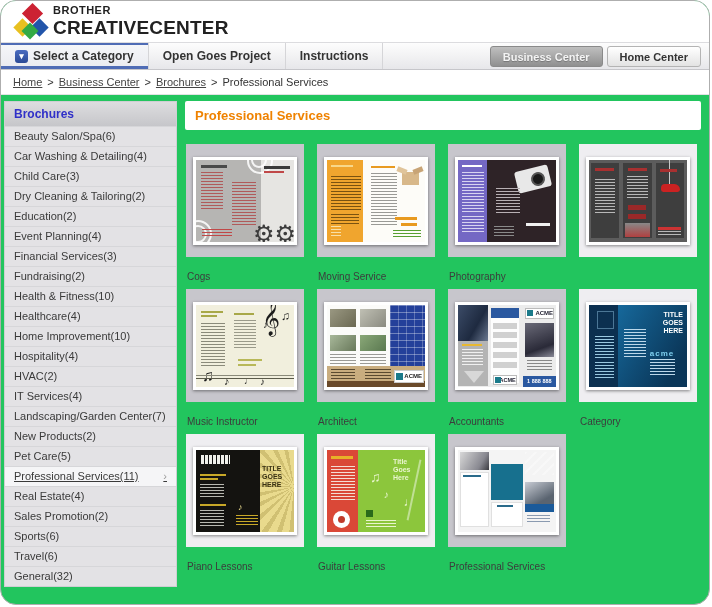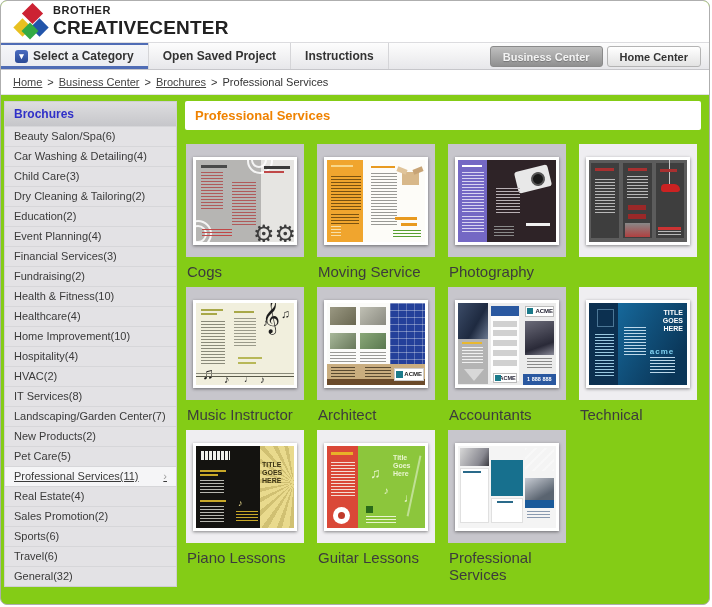--- a/index.html
+++ b/index.html
@@ -1,18 +1,18 @@
 <!DOCTYPE html>
 <html><head>
 <meta charset="utf-8">
 <style>
   html,body{margin:0;padding:0;background:#fff;}
   *{box-sizing:border-box;}
-  .page{width:710px;height:605px;border:1px solid #aeaeae;border-radius:7px;overflow:hidden;
-        background:#84cc16;font-family:"Liberation Sans",sans-serif;position:relative;}
+  .page{width:710px;height:605px;border:1px solid #aeaeae;border-radius:16px;overflow:hidden;
+        background:#22c55e;font-family:"Liberation Sans",sans-serif;position:relative;}
   
   .hdr{height:41px;background:#fff;position:relative;}
   .logo{position:absolute;left:13px;top:3px;width:34px;height:36px;}
   .d{position:absolute;width:13px;height:13px;transform:rotate(45deg);}
   .d-red{background:#cc2233;left:11px;top:2px;width:15px;height:15px;}
   .d-yel{background:#e8c020;left:2px;top:17px;}
   .d-blu{background:#2255aa;left:19px;top:17px;}
   .d-grn{background:#33aa44;left:10px;top:21px;width:12px;height:12px;}
   .brand{position:absolute;left:52px;top:4px;line-height:1;}
   .brand .b1{font-size:11px;font-weight:bold;color:#222;letter-spacing:.5px;}
@@ -43,21 +43,21 @@
   .cat.sel{background:#f5f5f7;text-decoration:underline;}
   .cat .chev{color:#999;font-size:11px;}
   .main{flex:1;margin:0 4px 0 8px;}
   .ptitle{background:#fff;border-radius:2px;padding:7px 10px;font-size:13px;font-weight:bold;color:#ef8200;}
   .grid{display:grid;grid-template-columns:repeat(4,118px);column-gap:13px;row-gap:5px;margin:14px 0 0 1px;}
   .card{cursor:pointer;}
   .thumb{width:118px;height:113px;background:#c7c6cc;display:flex;align-items:center;justify-content:center;}
   .thumb.lite{background:#efeef1;}
   .bro{position:relative;width:104px;height:88px;background:#fff;padding:3px;box-shadow:0 1px 3px rgba(0,0,0,.45);}
   .in{position:relative;width:100%;height:100%;overflow:hidden;}
-  .tlabel{font-size:15px;color:#3c3c3c;padding:6px 1px 2px 1px;}
+  .tlabel{font-size:10px;color:#3c3c3c;padding:14px 1px 2px 1px;}
   .abs{position:absolute;}
   .tl{position:absolute;background-image:repeating-linear-gradient(to bottom,currentColor 0,currentColor 1px,transparent 1px,transparent 3px);}
   .circ{position:absolute;border:2px solid rgba(255,255,255,.85);border-radius:50%;}
   .note{position:absolute;color:#1c1c1c;}
   .minihead{position:absolute;font-weight:bold;line-height:1.15;}
 </style>
 </head>
 <body>
 
 <div class="page">
@@ -74,21 +74,21 @@
       <div class="b2">CREATIVECENTER</div>
     </div>
   </div>
 
   <div class="tabbar">
     <div class="tab active">
       <span class="cbx">▾</span>
       <span>Select a Category</span>
     </div>
     <div class="tab">
-      <span>Open Saved Project</span>
+      <span>Open Goes Project</span>
     </div>
     <div class="tab">
       <span>Instructions</span>
     </div>
     <div class="switch">
       <div class="sbtn dark">Business Center</div>
       <div class="sbtn light">Home Center</div>
     </div>
   </div>
 
@@ -139,21 +139,21 @@
       <div class="cat">
           <span>Home Improvement(10)</span>
         </div>
       <div class="cat">
           <span>Hospitality(4)</span>
         </div>
       <div class="cat">
           <span>HVAC(2)</span>
         </div>
       <div class="cat">
-          <span>IT Services(8)</span>
+          <span>IT Services(4)</span>
         </div>
       <div class="cat">
           <span>Landscaping/Garden Center(7)</span>
         </div>
       <div class="cat">
           <span>New Products(2)</span>
         </div>
       <div class="cat">
           <span>Pet Care(5)</span>
         </div>
@@ -363,21 +363,21 @@
               <div class="abs" style="left:8%;top:8%;width:18%;height:22%;border:1px solid rgba(140,190,220,.5);"></div>
               <div class="tl" style="left:6%;top:38%;width:20%;height:22px;color:#9ac8e0;"></div>
               <div class="tl" style="left:6%;top:70%;width:20%;height:16px;color:#9ac8e0;"></div>
               <div class="minihead" style="right:4px;top:6px;width:30px;color:#fff;font-size:7px;text-align:right;">TITLE GOES HERE</div>
               <div class="tl" style="left:36%;top:30%;width:22%;height:30px;color:#bcd8ea;"></div>
               <div class="minihead" style="left:62%;top:54%;color:#7fd0f0;font-size:8px;letter-spacing:1px;">acme</div>
               <div class="tl" style="left:62%;top:66%;width:26%;height:18px;color:#bcd8ea;"></div>
             </div>
               </div>
           </div>
-          <div class="tlabel">Technical</div>
+          <div class="tlabel">Category</div>
         </div>
 
         <div class="card">
           <div class="thumb lite">
             <div class="bro">
                 <div class="in" style="background:#141310;">
               <div class="abs" style="right:0;top:0;width:35%;height:100%;background:#e9da8d;background-image:repeating-conic-gradient(from 180deg at 100% 45%,rgba(120,100,20,.22) 0 6deg,transparent 6deg 15deg);"></div>
               <div class="minihead" style="right:6px;top:15px;width:26px;color:#3a3214;font-size:7px;">TITLE GOES HERE</div>
               <div class="abs" style="left:4px;top:5px;width:30px;height:9px;background:#f0f0ea;background-image:repeating-linear-gradient(to right,#111 0 1px,transparent 1px 4px);"></div>
               <div class="abs" style="left:4px;top:24px;width:26px;height:2px;background:#c8a828;"></div>

